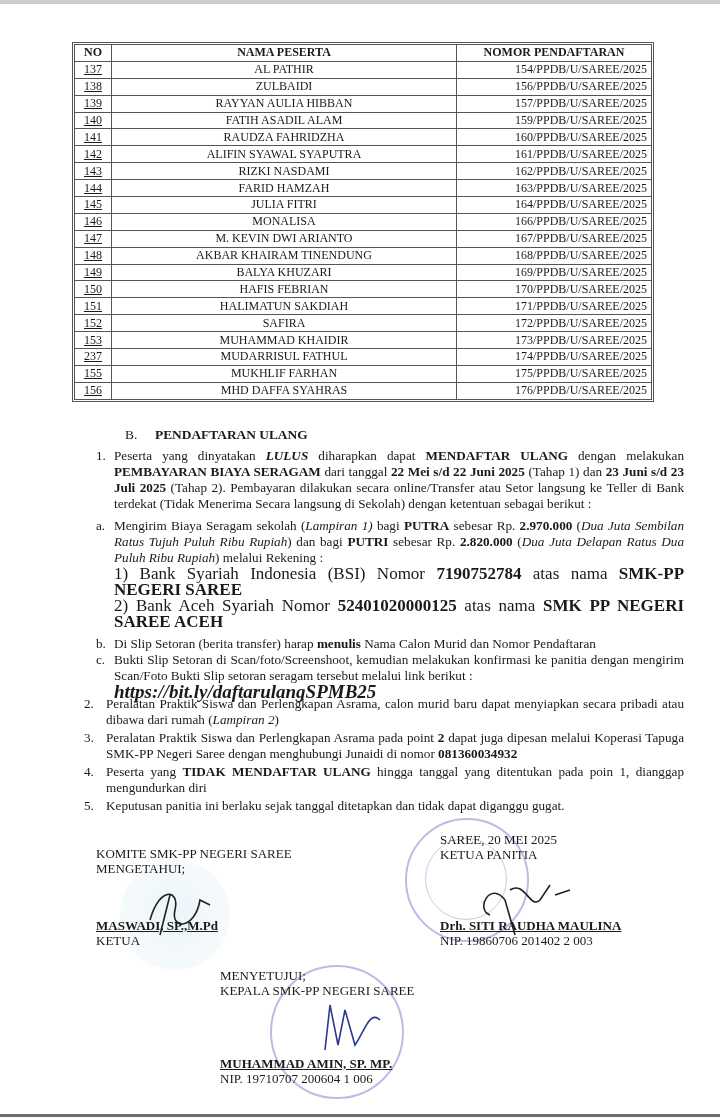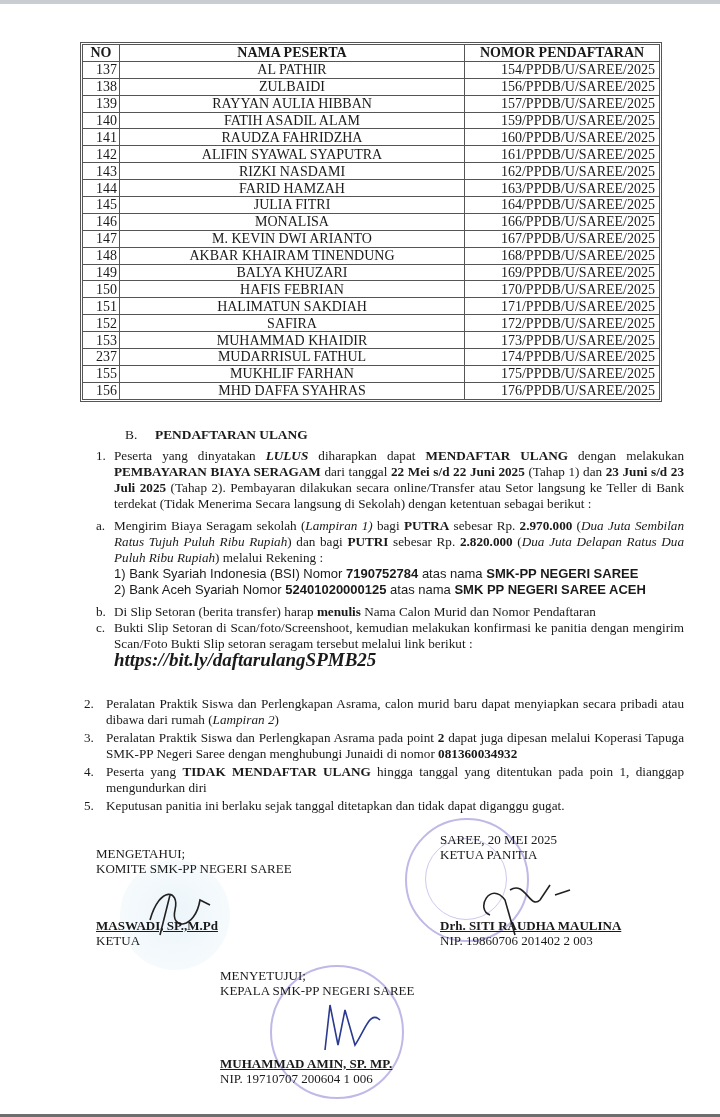--- a/index.html
+++ b/index.html
@@ -4,39 +4,39 @@
 <style>
   html, body { margin:0; padding:0; }
   body {
     width:720px; height:1117px; background:#ffffff; position:relative; overflow:hidden;
     font-family:"Liberation Serif", "DejaVu Serif", serif; color:#1a1a1a;
   }
   .topbar { position:absolute; left:0; top:0; width:720px; height:4px; background:#c9ccd0; }
   .botbar { position:absolute; left:0; bottom:0; width:720px; height:3px; background:#6e6e6e; }
 
   table.list {
-    position:absolute; left:82px; top:44px; width:578px;
-    border-collapse:collapse; font-size:14px; line-height:15px;
+    position:absolute; left:74px; top:44px; width:578px;
+    border-collapse:collapse; font-size:12px; line-height:15px;
   }
   table.list th, table.list td { border:1px solid #555; padding:0 4px; height:15.9px; }
   table.list th { font-weight:bold; text-align:center; }
-  table.list td.no { width:32px; text-align:right; padding:0 2px; }
+  table.list td.no { width:32px; text-align:center; padding:0 2px;text-decoration:underline; }
   table.list td.nm { text-align:center; }
   table.list td.reg { width:186px; text-align:right; }
   table.list { outline:1px solid #555; outline-offset:1px; }
 
   .sect { position:absolute; left:86px; top:427px; font-size:13.4px; font-weight:bold;margin-left:39px; }
   .sect .letter { display:inline-block; width:30px; font-weight:normal; }
 
   .body-text { position:absolute; left:96px; width:588px; font-size:13.2px; line-height:16px; text-align:justify; }
   .item { position:relative; padding-left:18px; }
   .item .num { position:absolute; left:0; top:0; }
   .sub { position:relative; padding-left:18px; }
   .sub .num { position:absolute; left:0; top:0; }
-  .bank { font-family:Liberation Sans, sans-serif; font-size:13px; }
+  .bank { font-family:Liberation Serif, serif; font-size:17px; }
   .link { font-weight:bold; font-style:italic; font-size:19px; }
   b { font-weight:bold; }
   i { font-style:italic; }
 
   .sig { position:absolute; text-align:left; font-size:13px; line-height:15px; }
   .sig u { font-weight:bold; }
   .stamp { position:absolute; border-radius:50%; border:2px solid rgba(110,100,200,0.45); }
   .stamp.inner { border:1px solid rgba(110,100,200,0.35); }
   .stamp-blue { position:absolute; border-radius:50%; background:radial-gradient(circle, rgba(150,200,230,0.18), rgba(150,200,230,0.05)); }
   .scribble { position:absolute; }
@@ -218,22 +218,22 @@
   <path d="M10 40 C 20 5, 40 10, 35 30 S 55 50, 60 20 L 70 25 M 30 15 L 20 55" stroke="#222" stroke-width="1.6" fill="none"></path>
 </svg>
 <svg class="scribble" style="left:470px; top:870px;" width="110" height="70">
   <path d="M20 45 C 5 40, 20 10, 35 30 L 45 65 M 40 20 C 55 10, 60 40, 70 30 L 80 15 M 85 25 L 100 20" stroke="#222" stroke-width="1.6" fill="none"></path>
 </svg>
 <svg class="scribble" style="left:310px; top:990px;" width="90" height="70">
   <path d="M15 60 L 20 15 L 28 55 L 35 20 L 45 55 C 55 40, 60 20, 70 30" stroke="#2a3a90" stroke-width="1.6" fill="none"></path>
 </svg>
 
 <div class="sig" style="left:96px; top:846px; width:240px;">
+  <div>KOMITE SMK-PP NEGERI SAREE</div>
   <div>MENGETAHUI;</div>
-  <div>KOMITE SMK-PP NEGERI SAREE</div>
   <div style="height:42px;"></div>
   <div><u>MASWADI, SP.,M.Pd</u></div>
   <div>KETUA</div>
 </div>
 
 <div class="sig" style="left:440px; top:832px; width:210px;">
   <div>SAREE, 20 MEI 2025</div>
   <div>KETUA PANITIA</div>
   <div style="height:56px;"></div>
   <div><u>Drh. SITI RAUDHA MAULINA</u></div>

